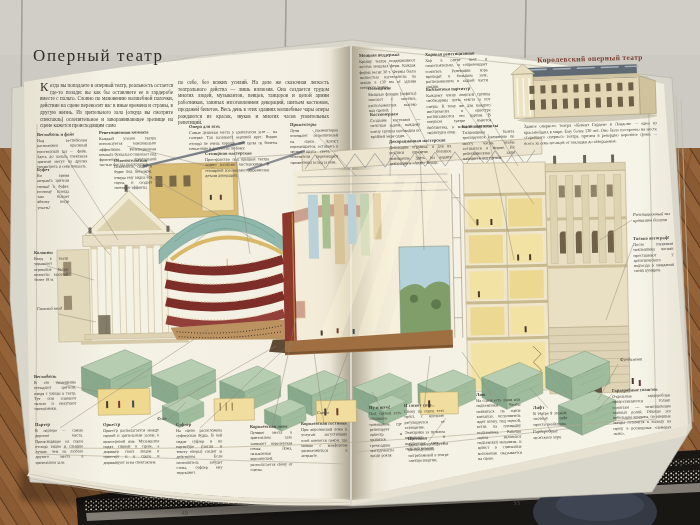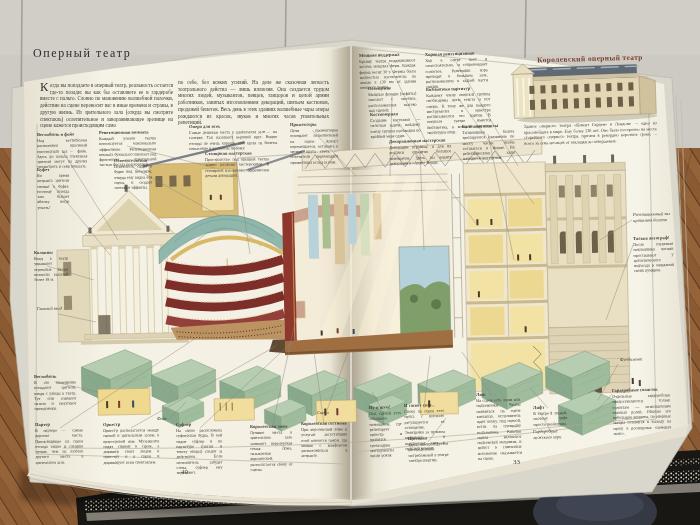--- a/index.html
+++ b/index.html
@@ -1,30 +1,30 @@
 <!DOCTYPE html>
 <html><head>
 <meta charset="utf-8">
 <style>
   html,body{margin:0;padding:0;}
   body{width:700px;height:525px;overflow:hidden;background:#c9c6bf;
        font-family:"Liberation Serif","DejaVu Serif",serif;}
   #stage{position:relative;width:700px;height:525px;}
   #stage svg{position:absolute;left:0;top:0;}
   .txt{position:absolute;color:#3f3d37;}
-  #page-title{left:33px;top:46px;font-size:12px;letter-spacing:1.6px;color:#2e2d29;}
+  #page-title{left:33px;top:46px;font-size:17px;letter-spacing:1.6px;color:#2e2d29;}
   .intro{font-size:5.1px;line-height:1.32;text-align:justify;color:#43413a;}
   #intro-col1{left:40px;top:82px;width:133px;}
   #intro-col2{left:178px;top:79px;width:151px;}
   .dropcap{float:left;font-size:12.5px;line-height:10px;padding-right:1.5px;color:#35332e;}
   #sidebar-title{left:524px;top:54px;width:132px;font-size:7.4px;font-weight:bold;
        text-align:center;color:#7c4132;letter-spacing:.4px;transform:rotate(-1.6deg);}
   #sidebar-caption{left:524px;top:122px;width:133px;font-size:4.35px;line-height:1.3;
        text-align:justify;color:#43413a;transform:rotate(-1.6deg);}
-  .pagenum{font-size:7px;color:#4a483f;}
+  .pagenum{font-size:7px;color:#4a483f;margin-top:41px;}
   #left-page-number{left:181px;top:468px;}
   #right-page-number{left:513px;top:458px;}
   .lbl{position:absolute;color:#403e38;font-size:4.15px;line-height:1.26;text-align:justify;}
   .lbl .t{font-weight:bold;font-size:4.5px;margin-bottom:.6px;text-align:left;}
   .lbl.it .t{font-style:italic;font-weight:normal;font-size:4.4px;}
   .lbl.pgL{transform:rotate(-0.7deg);transform-origin:0 0;}
   .lbl.pgR{transform:rotate(-1.7deg);transform-origin:0 0;}
 </style>
 </head>
 <body>

